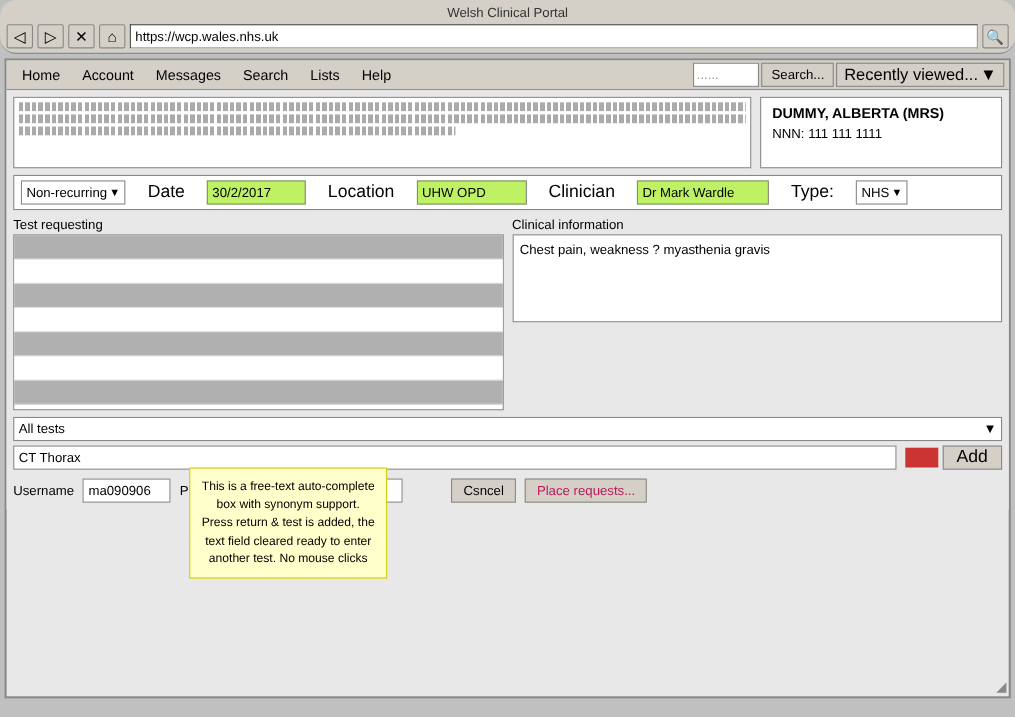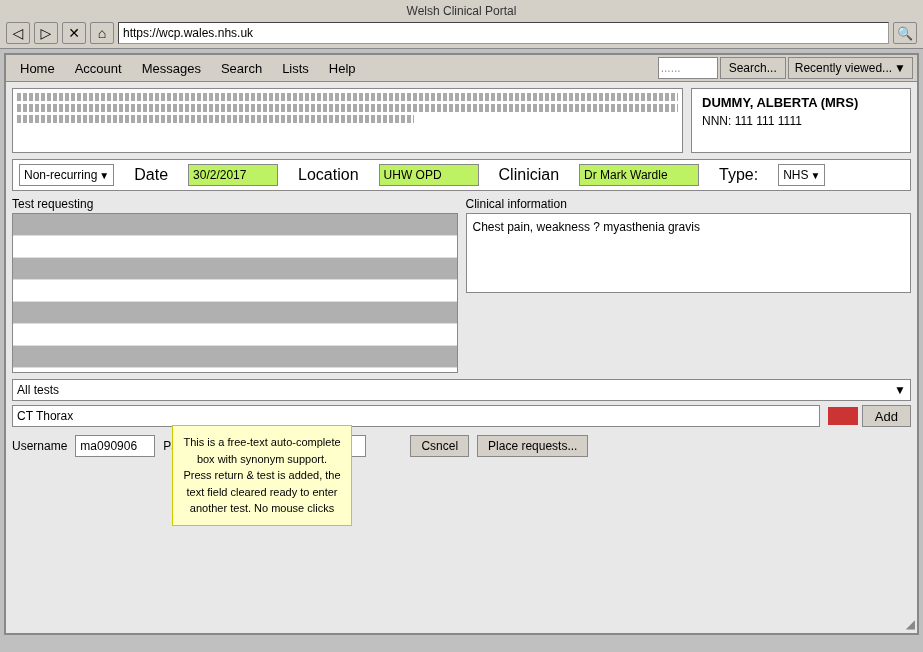--- a/index.html
+++ b/index.html
@@ -9,20 +9,21 @@
       font-size: 13px;
       width: 923px;
       height: 652px;
       overflow: hidden;
     }
     
     .browser-chrome {
       background: #d4d0c8;
       border-bottom: 1px solid #888;
       padding: 4px 6px;
+      border-radius: 15px;
     }
     .browser-titlebar {
       text-align: center;
       font-size: 12px;
       color: #333;
       margin-bottom: 4px;
     }
     .browser-toolbar {
       display: flex;
       align-items: center;
@@ -96,21 +97,21 @@
       border: 1px solid #888;
       cursor: pointer;
       font-size: 12px;
     }
     .recently-btn {
       height: 22px;
       padding: 0 6px;
       background: #d4d0c8;
       border: 1px solid #888;
       cursor: pointer;
-      font-size: 12px;
+      font-size: 15px;
       display: flex; align-items: center; gap: 2px;
     }
     
     .main-content {
       padding: 6px;
       background: #e8e8e8;
     }
     
     .patient-row {
       display: flex;
@@ -240,21 +241,21 @@
       height: 18px;
       display: inline-block;
       margin-left: 4px;
     }
     .add-btn {
       height: 22px;
       padding: 0 12px;
       background: #d4d0c8;
       border: 1px solid #888;
       cursor: pointer;
-      font-size: 13px;
+      font-size: 16px;
     }
     
     .tooltip-box {
       position: absolute;
       left: 160px;
       top: 20px;
       background: #ffffcc;
       border: 1px solid #cccc00;
       padding: 8px 10px;
       width: 180px;
@@ -300,21 +301,21 @@
       font-size: 12px;
       margin-left: 36px;
     }
     .place-btn {
       height: 22px;
       padding: 0 10px;
       background: #d4d0c8;
       border: 1px solid #888;
       cursor: pointer;
       font-size: 12px;
-      color: #000000;
+      color: #be185d;
     }
     .resize-handle {
       position: absolute;
       bottom: 2px;
       right: 2px;
       font-size: 12px;
       color: #888;
       cursor: se-resize;
     }
   </style>

